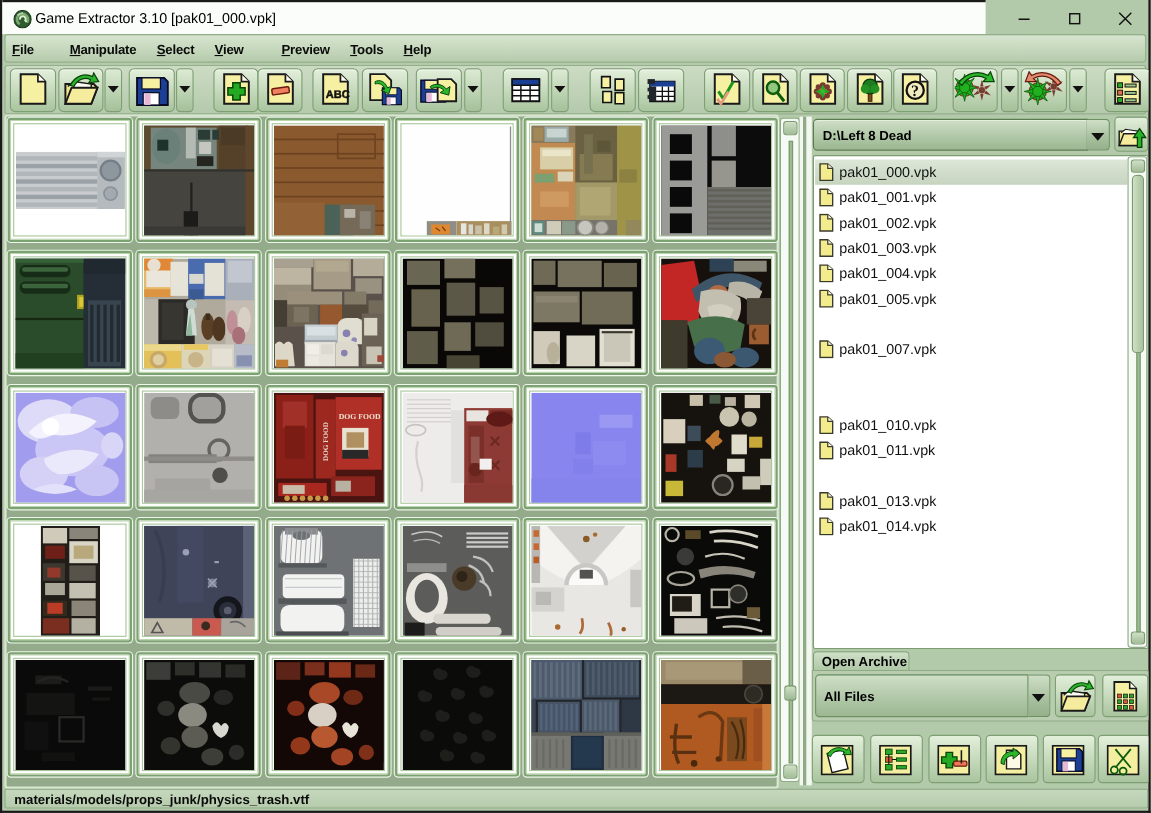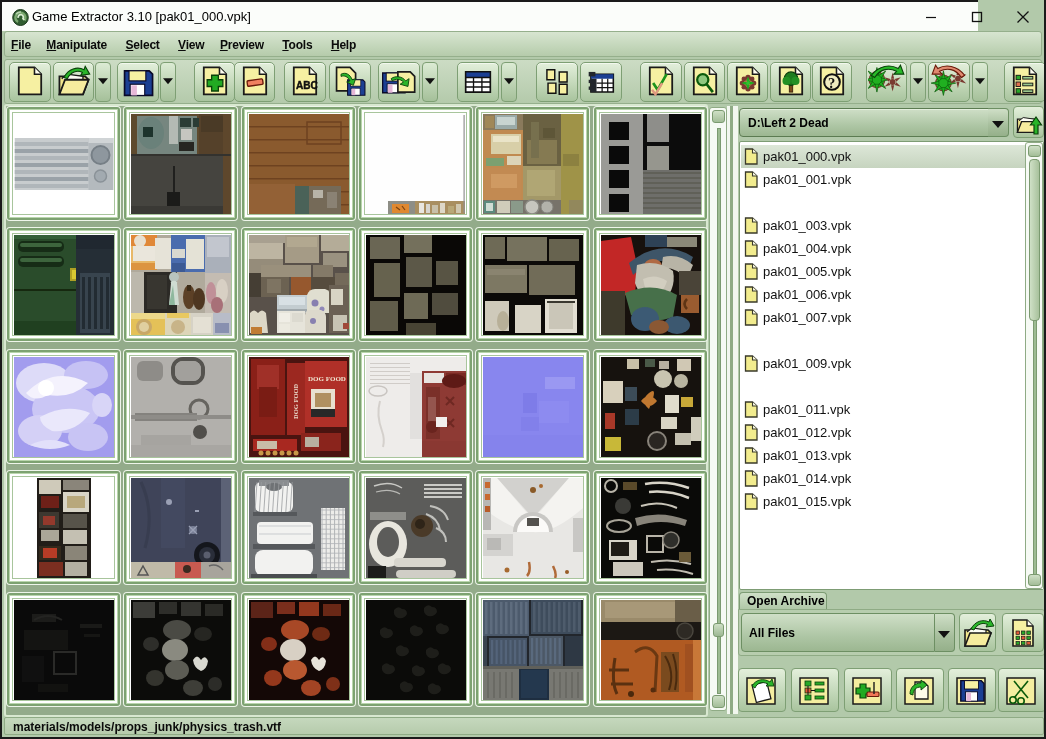--- a/index.html
+++ b/index.html
@@ -1,20 +1,20 @@
 <!DOCTYPE html>
 <html><head>
 <meta charset="utf-8">
 <style>
 * { margin:0; padding:0; box-sizing:border-box; }
 html,body { width:1046px; height:739px; overflow:hidden; }
 body { font-family:"Liberation Sans", sans-serif; position:relative; background:#b2c9aa; border-left:2px solid #1a1a1a; border-right:2px solid #1a1a1a; border-bottom:2px solid #1a1a1a; }
 .abs { position:absolute; }
 
-#titlebar { left:0; top:0; width:976px; height:31px; background:#fbfdfa; border-top:2px solid #1a1a1a; }
+#titlebar { left:0; top:0; width:894px; height:31px; background:#fbfdfa; border-top:2px solid #1a1a1a; }
 #title-text { left:30px; top:7px; font-size:13px; color:#000; }
 .winbtn { top:6px; width:18px; height:18px; }
 
 #menubar { left:2px; top:31px; width:1038px; height:26px; background:linear-gradient(#d7e5d0,#c3d6ba 60%,#b5cbab); border:1px solid #95af8c; border-radius:3px; margin:0; }
 #menubar .mi { display:inline-block; font-weight:bold; font-size:12px; color:#0a0a0a; margin-top:6px; letter-spacing:-0.2px; }
 #menubar .mi u { text-decoration:underline; }
 
 #toolbar { left:2px; top:59px; width:1038px; height:45px; background:linear-gradient(#ccdcc4,#b4caab); border:1px solid #95af8c; border-radius:3px;text-decoration:underline; }
 .tbtn { position:absolute; top:2px; height:40px; width:40px; background:linear-gradient(#e3efdb,#c3d8b9 55%,#a9c49e); border:1px solid #7e9f74; border-radius:5px; box-shadow:inset 0 1px 0 #f2f8ee; }
 .tbtn svg { position:absolute; left:50%; top:50%; transform:translate(-50%,-50%) scale(1.12); }
@@ -77,24 +77,24 @@
     </svg>
   <svg class="abs winbtn" style="left:966px" viewBox="0 0 18 18">
       <rect x="4.5" y="4.5" width="9" height="9" fill="none" stroke="#111" stroke-width="1.3"></rect>
     </svg>
   <svg class="abs winbtn" style="left:1012px" viewBox="0 0 18 18">
       <path d="M3.5 3.5 L14.5 14.5 M14.5 3.5 L3.5 14.5" stroke="#111" stroke-width="1.3"></path>
     </svg>
 </div>
 <div class="abs" id="menubar">
   <span class="mi" style="margin-left:6px"><u>F</u>ile</span>
-  <span class="mi" style="margin-left:11px"><u>M</u>anipulate</span>
+  <span class="mi" style="margin-left:28px"><u>M</u>anipulate</span>
   <span class="mi" style="margin-left:14px"><u>S</u>elect</span>
   <span class="mi" style="margin-left:14px"><u>V</u>iew</span>
-  <span class="mi" style="margin-left:11px"><u>P</u>review</span>
+  <span class="mi" style="margin-left:30px"><u>P</u>review</span>
   <span class="mi" style="margin-left:14px"><u>T</u>ools</span>
   <span class="mi" style="margin-left:14px"><u>H</u>elp</span>
 </div>
 <div class="abs" id="toolbar">
     <div class="tbtn" style="left:4px;width:42px">
       <svg width="30" height="30" viewBox="0 0 30 30">
         <path d="M5 2 h14 l6 6 v18 h-20 z" fill="#f6f0a2" stroke="#1a1a1a" stroke-width="1.6"></path>
         <path d="M19 2 l0 6 6 0" fill="#fffef0" stroke="#1a1a1a" stroke-width="1.4"></path>
       </svg>
     </div>
@@ -1040,21 +1040,21 @@
     </div>
   </div>
 <div class="abs" id="gscroll">
     <div class="track"></div>
     <div class="bt" style="top:2px"></div>
     <div class="bt" style="bottom:2px"></div>
     <div class="knob"></div>
   </div>
 <div class="abs" id="split"></div>
 <div class="abs" id="combo">
-    <span>D:\Left 2 Dead</span>
+    <span>D:\Left 8 Dead</span>
   </div>
 <div class="abs" id="comboarr"></div>
 <div class="abs" id="dirbtn">
     <svg width="28" height="28" viewBox="0 0 28 28">
       <g transform="translate(0,3) scale(0.82)">
         <path d="M3 10 L3 26 L24 26 L29 13 L26 10 z" fill="#f2e68c" stroke="#1a1a1a" stroke-width="1.6"></path>
         <path d="M5 12 l5 -4 l14 2 l0 4" fill="#fdfdf4" stroke="#1a1a1a" stroke-width="1.2"></path>
         <path d="M3 26 L8 13 L29 13 L24 26 z" fill="#f6ec9e" stroke="#1a1a1a" stroke-width="1.6"></path>
       </g>
       <path d="M19 26 l0 -9 -3.5 0 5.5 -8 5.5 8 -3.5 0 0 9 z" fill="#28b428" stroke="#0a420a" stroke-width="1.2"></path>
@@ -1068,20 +1068,27 @@
         </svg></span>
       <span class="nm">pak01_000.vpk</span>
     </div>
 <div class="fitem" style="top:26px">
       <span style="position:absolute;left:3px;top:3px"><svg width="14" height="17" viewBox="0 0 14 17">
           <path d="M1.5 1 h7 l4.5 4 v11 h-11.5 z" fill="#f2ec8e" stroke="#3a3a2a" stroke-width="1.3"></path>
           <path d="M8.5 1 v4 h4.5" fill="#fdfce8" stroke="#3a3a2a" stroke-width="1.1"></path>
         </svg></span>
       <span class="nm">pak01_001.vpk</span>
     </div>
+<div class="fitem" style="top:49px">
+      <span style="position:absolute;left:3px;top:3px"><svg width="14" height="17" viewBox="0 0 14 17">
+          <path d="M1.5 1 h7 l4.5 4 v11 h-11.5 z" fill="#f2ec8e" stroke="#3a3a2a" stroke-width="1.3"></path>
+          <path d="M8.5 1 v4 h4.5" fill="#fdfce8" stroke="#3a3a2a" stroke-width="1.1"></path>
+        </svg></span>
+      <span class="nm">pak01_002.vpk</span>
+    </div>
 <div class="fitem" style="top:72px">
       <span style="position:absolute;left:3px;top:3px"><svg width="14" height="17" viewBox="0 0 14 17">
           <path d="M1.5 1 h7 l4.5 4 v11 h-11.5 z" fill="#f2ec8e" stroke="#3a3a2a" stroke-width="1.3"></path>
           <path d="M8.5 1 v4 h4.5" fill="#fdfce8" stroke="#3a3a2a" stroke-width="1.1"></path>
         </svg></span>
       <span class="nm">pak01_003.vpk</span>
     </div>
 <div class="fitem" style="top:95px">
       <span style="position:absolute;left:3px;top:3px"><svg width="14" height="17" viewBox="0 0 14 17">
           <path d="M1.5 1 h7 l4.5 4 v11 h-11.5 z" fill="#f2ec8e" stroke="#3a3a2a" stroke-width="1.3"></path>
@@ -1089,75 +1096,54 @@
         </svg></span>
       <span class="nm">pak01_004.vpk</span>
     </div>
 <div class="fitem" style="top:118px">
       <span style="position:absolute;left:3px;top:3px"><svg width="14" height="17" viewBox="0 0 14 17">
           <path d="M1.5 1 h7 l4.5 4 v11 h-11.5 z" fill="#f2ec8e" stroke="#3a3a2a" stroke-width="1.3"></path>
           <path d="M8.5 1 v4 h4.5" fill="#fdfce8" stroke="#3a3a2a" stroke-width="1.1"></path>
         </svg></span>
       <span class="nm">pak01_005.vpk</span>
     </div>
-<div class="fitem" style="top:141px">
-      <span style="position:absolute;left:3px;top:3px"><svg width="14" height="17" viewBox="0 0 14 17">
-          <path d="M1.5 1 h7 l4.5 4 v11 h-11.5 z" fill="#f2ec8e" stroke="#3a3a2a" stroke-width="1.3"></path>
-          <path d="M8.5 1 v4 h4.5" fill="#fdfce8" stroke="#3a3a2a" stroke-width="1.1"></path>
-        </svg></span>
-      <span class="nm">pak01_006.vpk</span>
-    </div>
 <div class="fitem" style="top:164px">
       <span style="position:absolute;left:3px;top:3px"><svg width="14" height="17" viewBox="0 0 14 17">
           <path d="M1.5 1 h7 l4.5 4 v11 h-11.5 z" fill="#f2ec8e" stroke="#3a3a2a" stroke-width="1.3"></path>
           <path d="M8.5 1 v4 h4.5" fill="#fdfce8" stroke="#3a3a2a" stroke-width="1.1"></path>
         </svg></span>
       <span class="nm">pak01_007.vpk</span>
     </div>
-<div class="fitem" style="top:210px">
+<div class="fitem" style="top:233px">
       <span style="position:absolute;left:3px;top:3px"><svg width="14" height="17" viewBox="0 0 14 17">
           <path d="M1.5 1 h7 l4.5 4 v11 h-11.5 z" fill="#f2ec8e" stroke="#3a3a2a" stroke-width="1.3"></path>
           <path d="M8.5 1 v4 h4.5" fill="#fdfce8" stroke="#3a3a2a" stroke-width="1.1"></path>
         </svg></span>
-      <span class="nm">pak01_009.vpk</span>
+      <span class="nm">pak01_010.vpk</span>
     </div>
 <div class="fitem" style="top:256px">
       <span style="position:absolute;left:3px;top:3px"><svg width="14" height="17" viewBox="0 0 14 17">
           <path d="M1.5 1 h7 l4.5 4 v11 h-11.5 z" fill="#f2ec8e" stroke="#3a3a2a" stroke-width="1.3"></path>
           <path d="M8.5 1 v4 h4.5" fill="#fdfce8" stroke="#3a3a2a" stroke-width="1.1"></path>
         </svg></span>
       <span class="nm">pak01_011.vpk</span>
     </div>
-<div class="fitem" style="top:279px">
-      <span style="position:absolute;left:3px;top:3px"><svg width="14" height="17" viewBox="0 0 14 17">
-          <path d="M1.5 1 h7 l4.5 4 v11 h-11.5 z" fill="#f2ec8e" stroke="#3a3a2a" stroke-width="1.3"></path>
-          <path d="M8.5 1 v4 h4.5" fill="#fdfce8" stroke="#3a3a2a" stroke-width="1.1"></path>
-        </svg></span>
-      <span class="nm">pak01_012.vpk</span>
-    </div>
 <div class="fitem" style="top:302px">
       <span style="position:absolute;left:3px;top:3px"><svg width="14" height="17" viewBox="0 0 14 17">
           <path d="M1.5 1 h7 l4.5 4 v11 h-11.5 z" fill="#f2ec8e" stroke="#3a3a2a" stroke-width="1.3"></path>
           <path d="M8.5 1 v4 h4.5" fill="#fdfce8" stroke="#3a3a2a" stroke-width="1.1"></path>
         </svg></span>
       <span class="nm">pak01_013.vpk</span>
     </div>
 <div class="fitem" style="top:325px">
       <span style="position:absolute;left:3px;top:3px"><svg width="14" height="17" viewBox="0 0 14 17">
           <path d="M1.5 1 h7 l4.5 4 v11 h-11.5 z" fill="#f2ec8e" stroke="#3a3a2a" stroke-width="1.3"></path>
           <path d="M8.5 1 v4 h4.5" fill="#fdfce8" stroke="#3a3a2a" stroke-width="1.1"></path>
         </svg></span>
       <span class="nm">pak01_014.vpk</span>
-    </div>
-<div class="fitem" style="top:348px">
-      <span style="position:absolute;left:3px;top:3px"><svg width="14" height="17" viewBox="0 0 14 17">
-          <path d="M1.5 1 h7 l4.5 4 v11 h-11.5 z" fill="#f2ec8e" stroke="#3a3a2a" stroke-width="1.3"></path>
-          <path d="M8.5 1 v4 h4.5" fill="#fdfce8" stroke="#3a3a2a" stroke-width="1.1"></path>
-        </svg></span>
-      <span class="nm">pak01_015.vpk</span>
     </div>
   </div>
 <div class="abs" id="lscroll">
     <div style="position:absolute;left:0;top:0;width:18px;height:447px;background:#f6faf4;border:1px solid #8fab85;border-radius:3px">
 <div style="position:absolute;left:7px;top:16px;width:4px;height:416px;background:#9dbb92;border:1px solid #7b9a70"></div>
 <div style="position:absolute;left:2px;top:2px;width:13px;height:12px;background:linear-gradient(#cfe0c6,#a3bd98);border:1px solid #7b9a70;border-radius:3px"></div>
 <div style="position:absolute;left:2px;bottom:2px;width:13px;height:12px;background:linear-gradient(#cfe0c6,#a3bd98);border:1px solid #7b9a70;border-radius:3px"></div>
 <div style="position:absolute;left:3px;top:16px;width:11px;height:162px;background:linear-gradient(90deg,#cfe0c6,#a8c19c);border:1px solid #7b9a70;border-radius:4px"></div>
 </div>
   </div>

